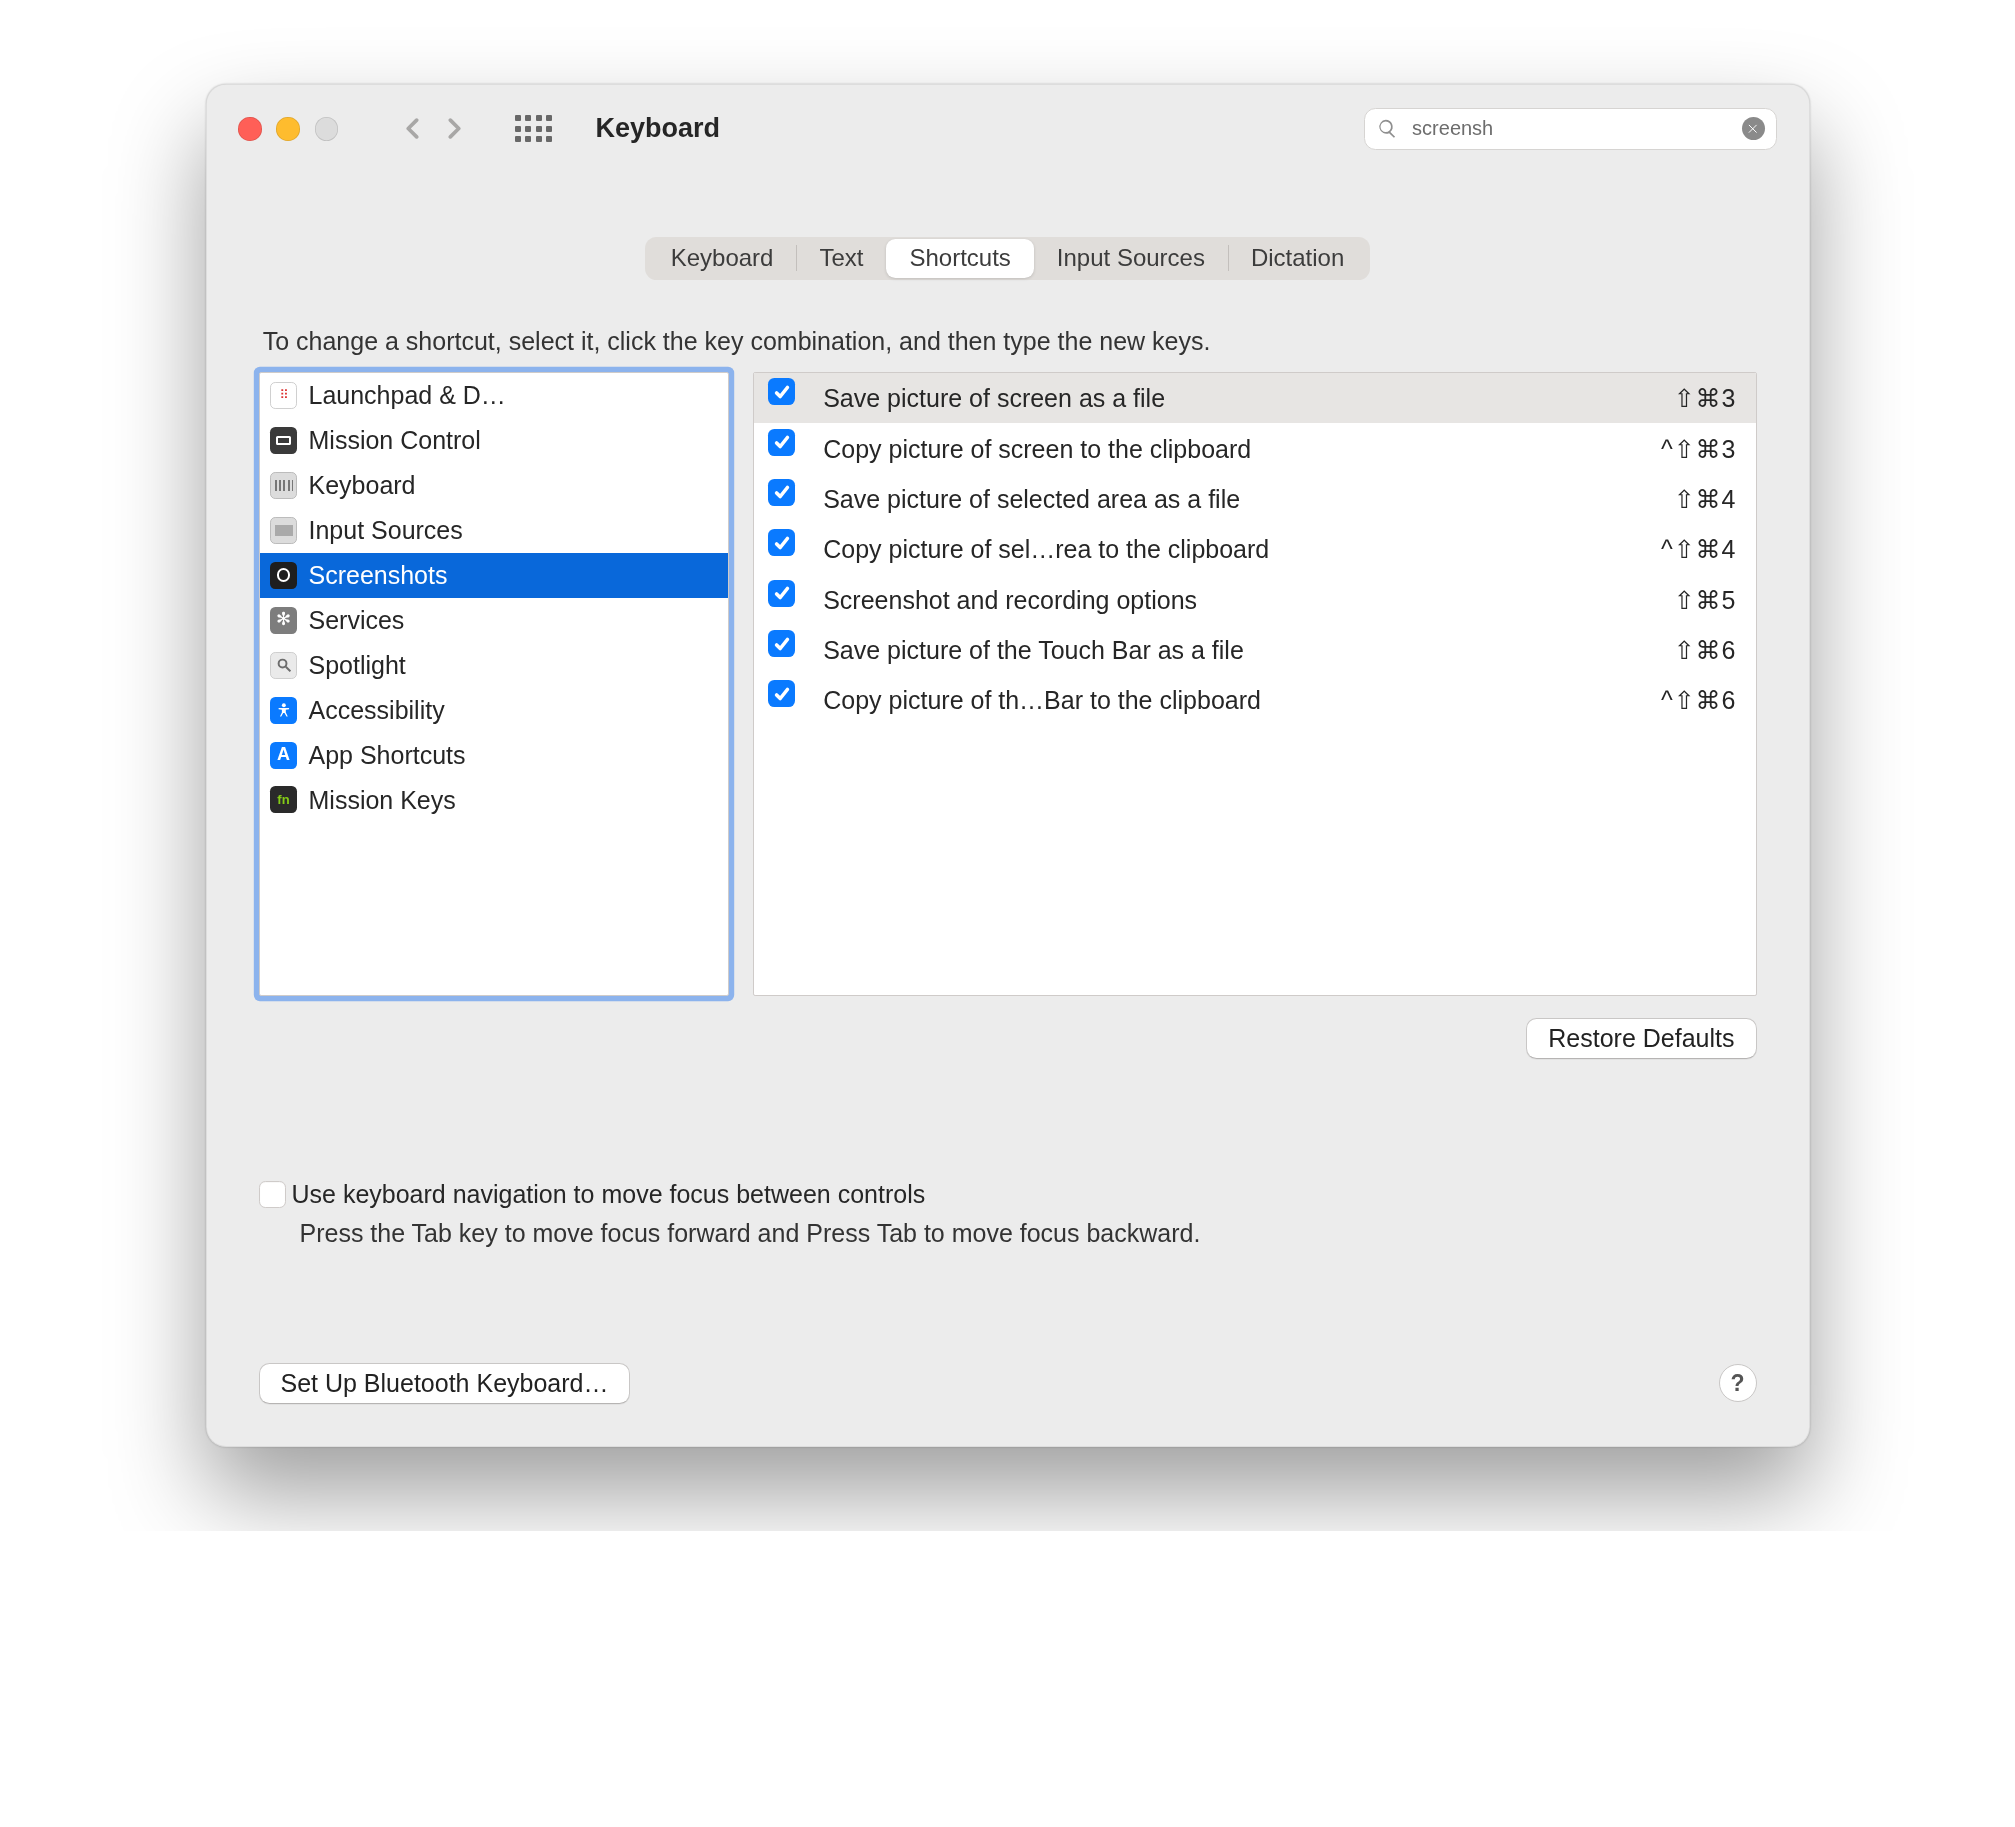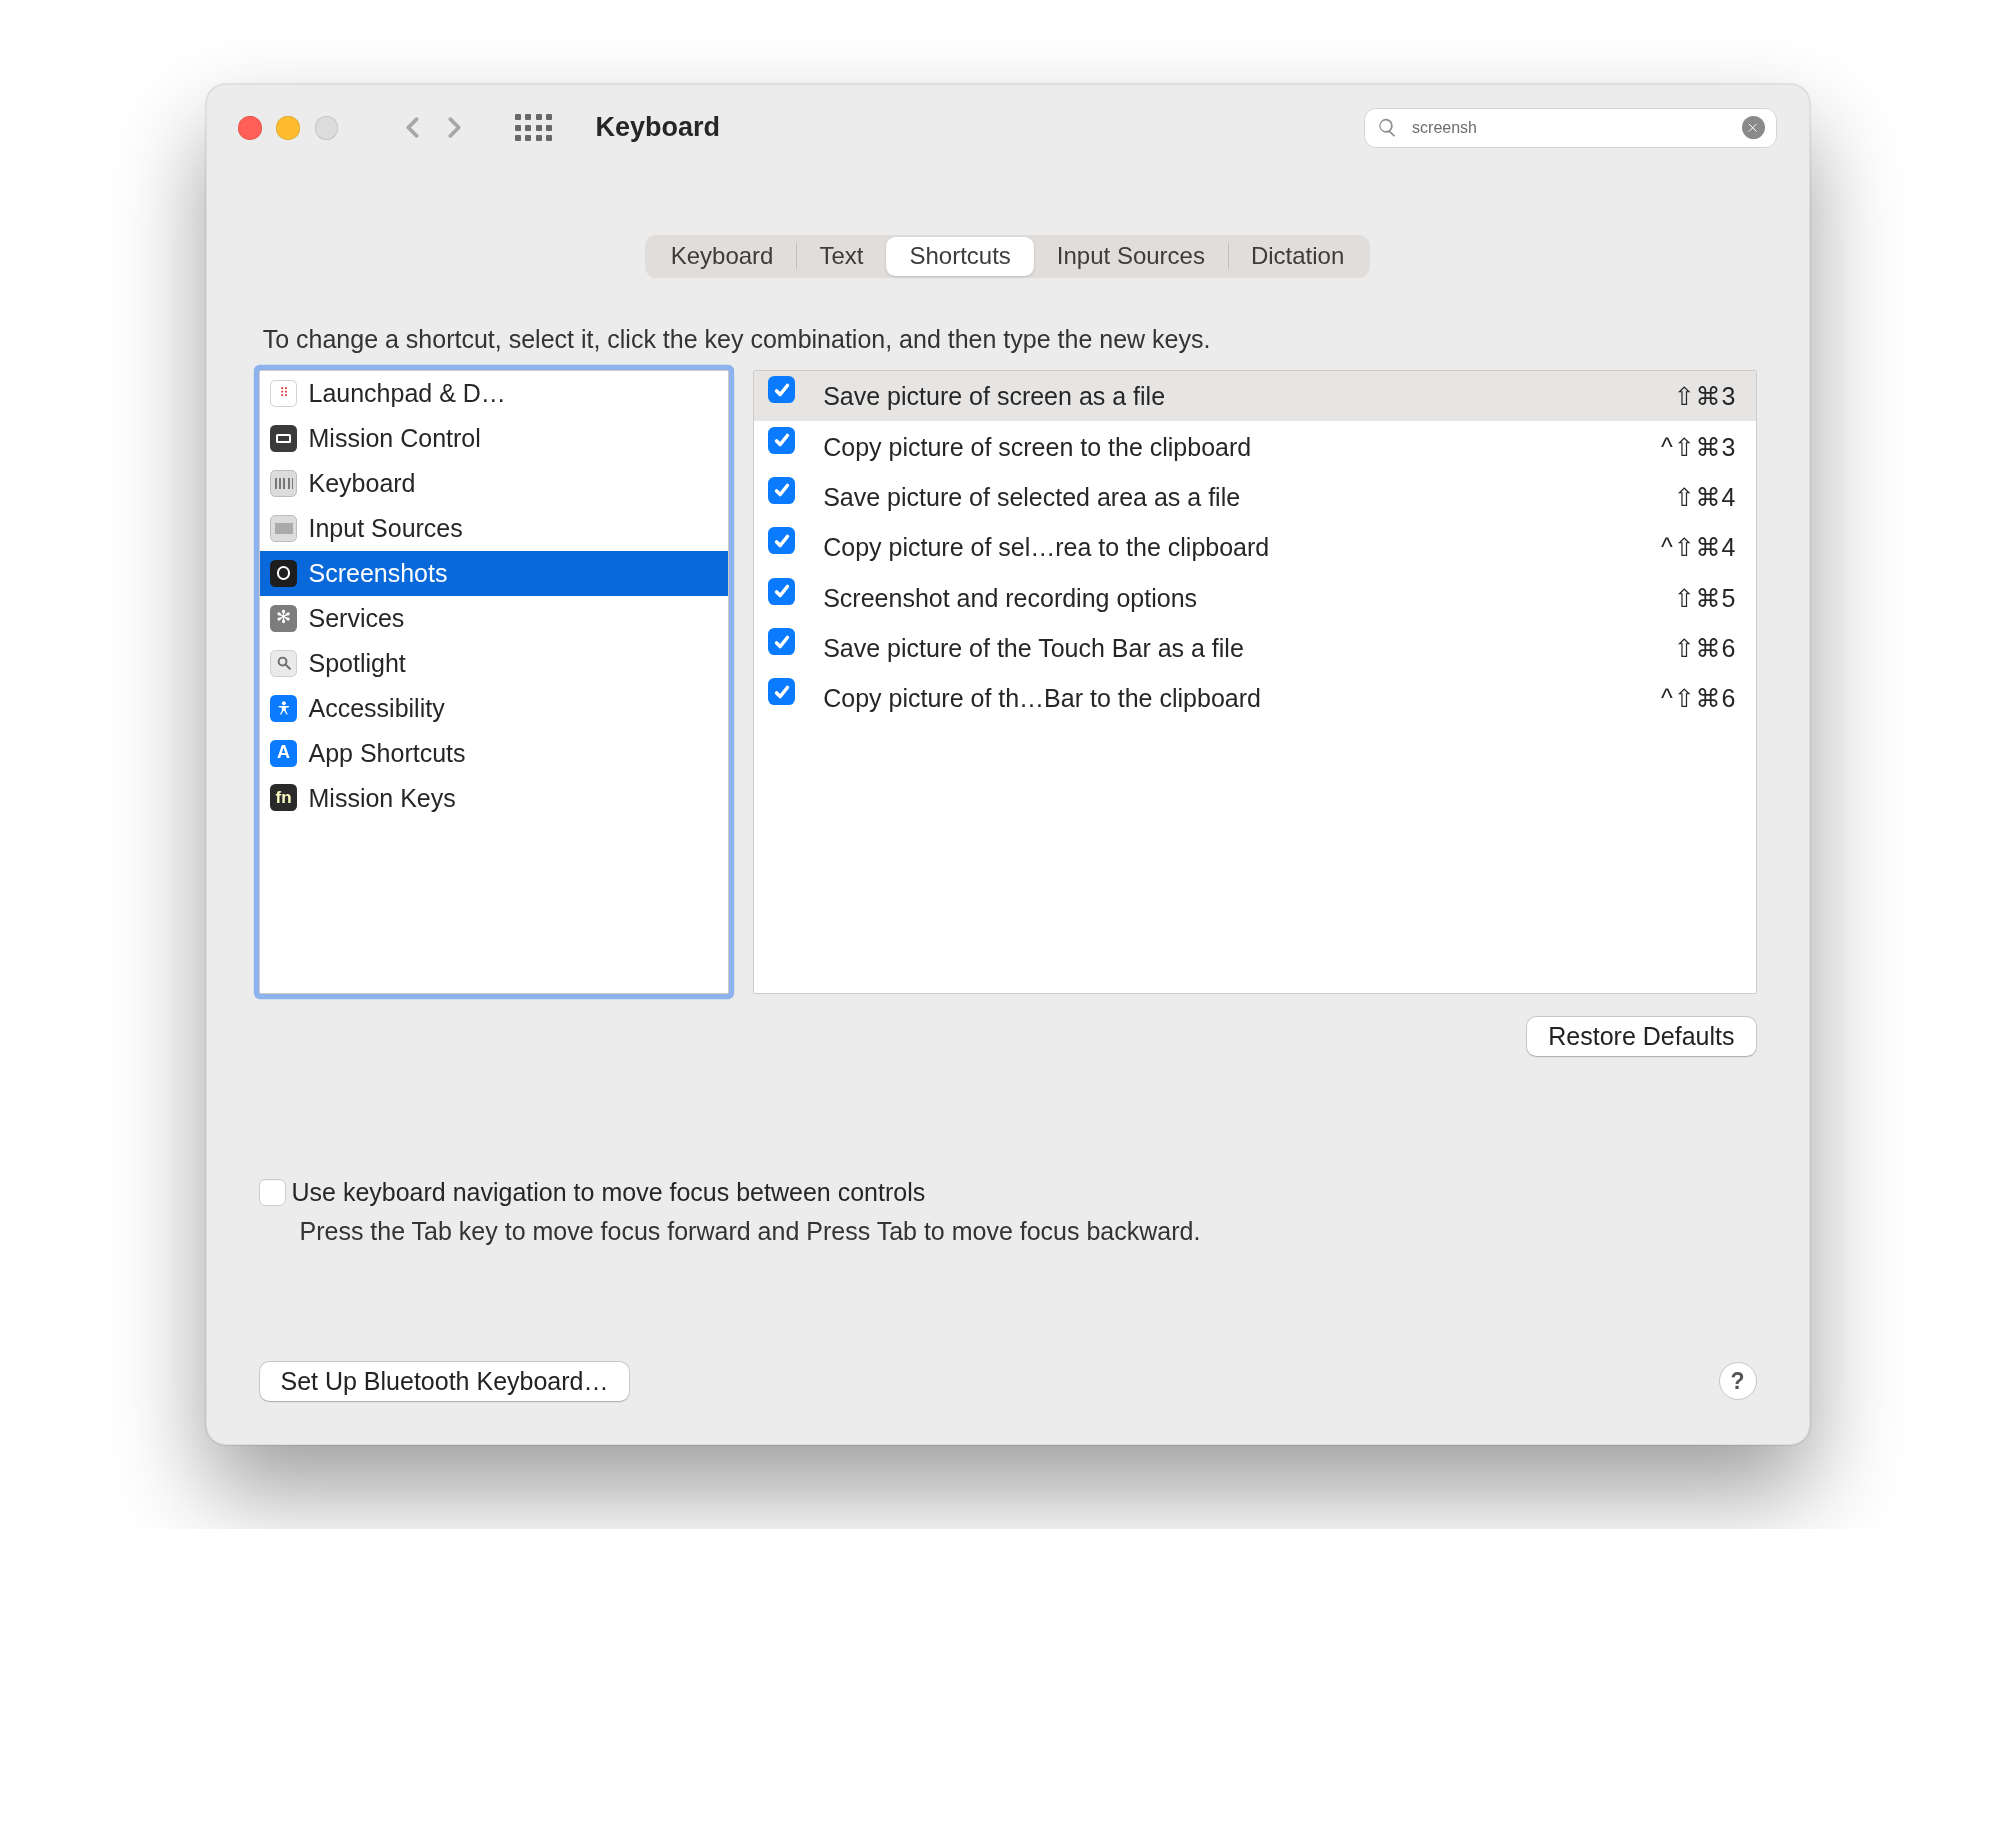--- a/index.html
+++ b/index.html
@@ -53,21 +53,21 @@
   .title { font-size: 27px; font-weight: 700; margin-left: 24px; }
   .spacer { flex: 1 1 auto; }
   .search {
     display: flex; align-items: center; gap: 12.6px;
     background: #fff; border: 0.5px solid var(--mac-border);
     border-radius: 11.5px; padding: 7.3px 11.5px; width: 413px;
     box-shadow: 0 0.5px 0 rgba(255,255,255,.6) inset;
   }
   .search svg { width: 21px; height: 21px; fill: #8f8f8f; }
   .search input {
-    border: 0; outline: 0; font-size: 16px; flex: 1;
+    border: 0; outline: 0; font-size: 20px; flex: 1;
     color: #6d6d6d; background: transparent;
   }
   .search .clear {
     width: 23px; height: 23px; border-radius: 50%;
     background: #8a8a8a; display:flex; align-items:center; justify-content:center;
   }
   .search .clear svg { width: 11.5px; height:11.5px; fill:#fff; stroke:#fff; stroke-width:2; }
 
   
   .body { padding: 21px 52px 42px 52px; }
@@ -278,21 +278,21 @@
                 <path d="M4 9h16v2l-5 1v4l3 6h-2l-3-5h-2l-3 5H6l3-6v-4L4 11z"></path>
               </svg>
             </span>
             <span>Accessibility</span>
           </div>
           <div class="side-item">
             <span class="ic" style="background:#0a7aff;display:flex;align-items:center;justify-content:center;;color:#fff;font-size:18px;font-weight:700">A</span>
             <span>App Shortcuts</span>
           </div>
           <div class="side-item">
-            <span class="ic" style="background:#2a2a2a;display:flex;align-items:center;justify-content:center;;color:#fef9c3;font-size:17px;font-weight:600">fn</span>
+            <span class="ic" style="background:#2a2a2a;display:flex;align-items:center;justify-content:center;;color:#84cc16;font-size:13px;font-weight:600">fn</span>
             <span>Mission Keys</span>
           </div>
         </div>
       <div class="list" id="shortlist">
           <div class="row hl">
             <span class="chk">
               <svg viewBox="0 0 40 40">
                 <polyline points="8,22 16,30 32,10"></polyline>
               </svg>
             </span>

